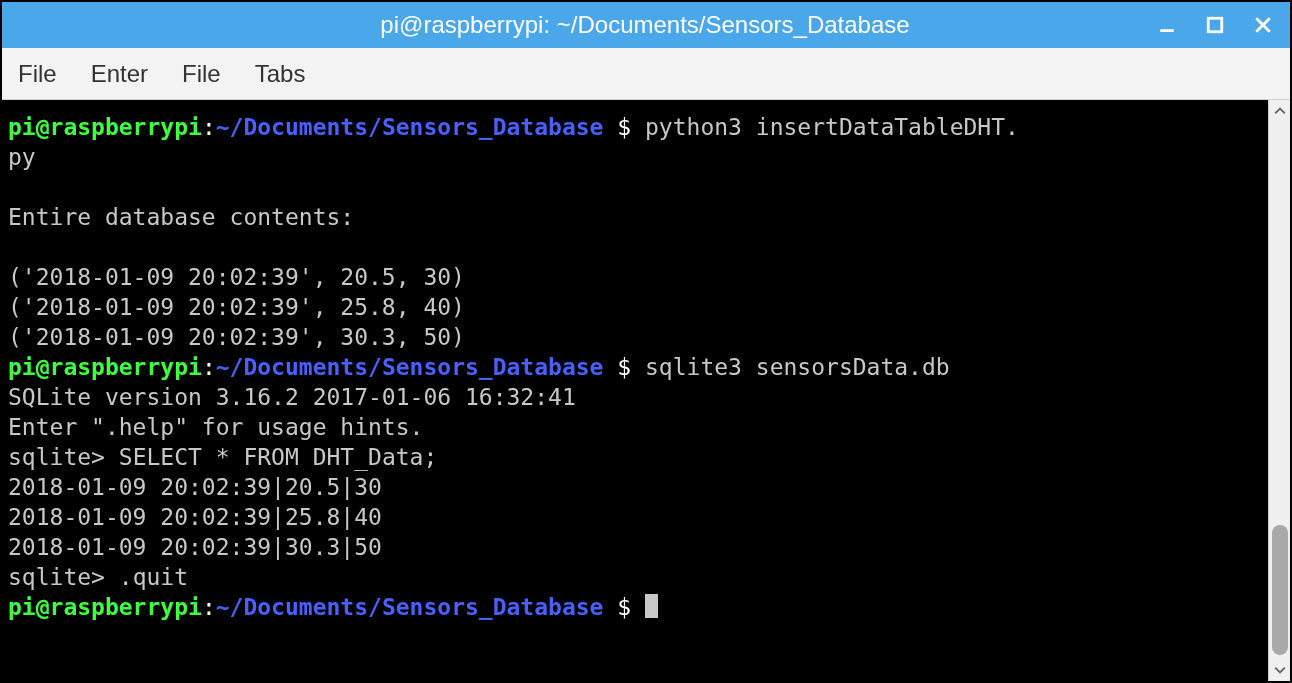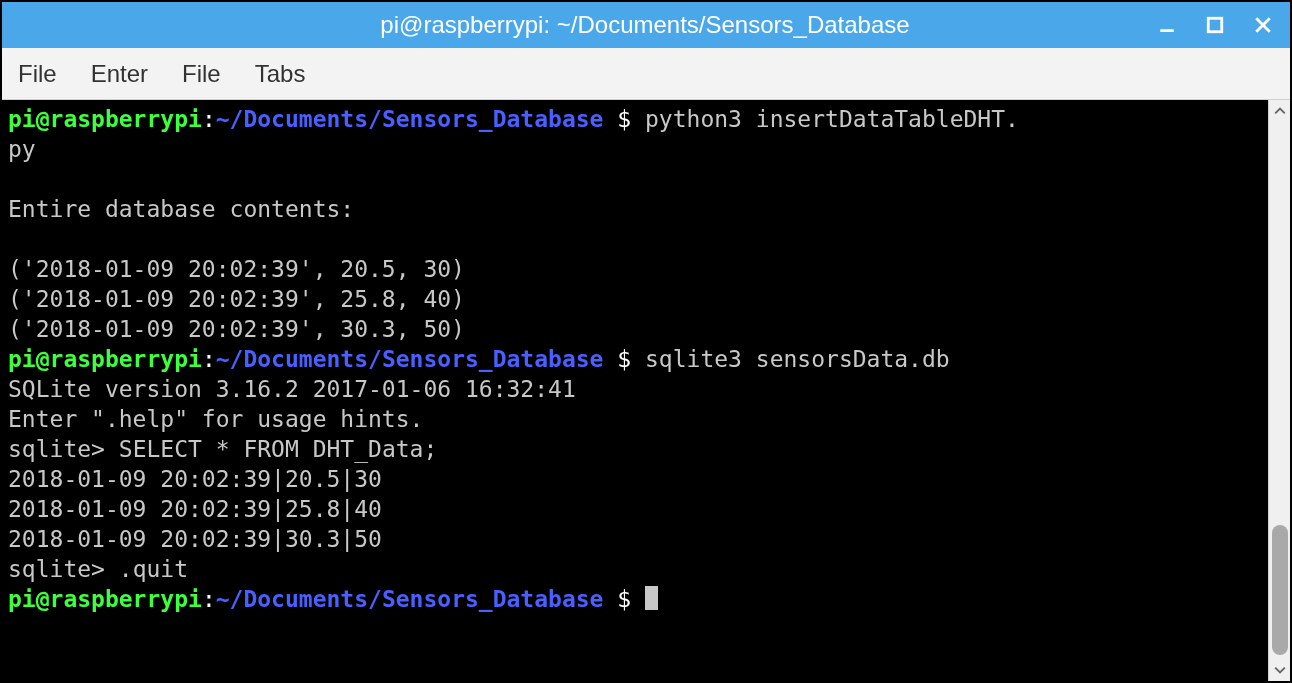--- a/index.html
+++ b/index.html
@@ -51,21 +51,21 @@
     overflow: hidden;
     background: #fff;
   }
   .terminal {
     flex: 1 1 auto;
     background: #000;
     color: #c8c8c8;
     font-family: "DejaVu Sans Mono", monospace;
     font-size: 23px;
     line-height: 30px;
-    padding: 4px 6px;
+    padding: 12px 6px;
     white-space: pre-wrap;
     overflow: hidden;
   }
   .scrollbar {
     width: 22px;
     background: #f0f0f0;
     border-left: 1px solid #d0d0d0;
     display: flex; flex-direction: column;
     align-items: center;
   }

